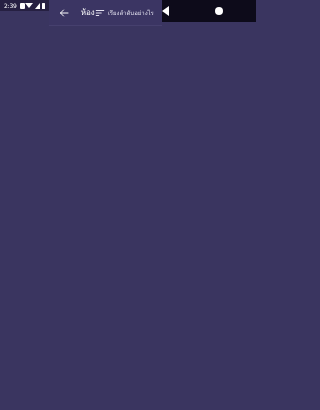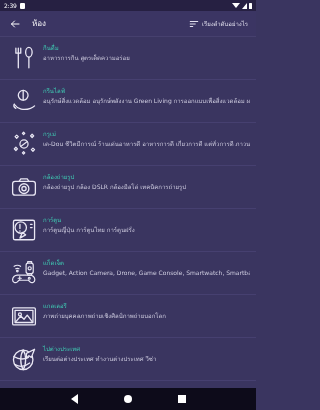--- a/index.html
+++ b/index.html
@@ -2,21 +2,21 @@
 <html><head>
 <meta charset="utf-8">
 <style>
   * { margin:0; padding:0; box-sizing:border-box; }
   html,body { width:256px; height:410px; overflow:hidden; }
   body {
     font-family: "DejaVu Sans", "Liberation Sans", sans-serif;
     background:#3a3560;
     color:#e8e6f2;
   }
-  .phone { width:256px; height:410px; display:flex; flex-direction:column; position:relative; }
+  .phone { width:256px; height:410px; display:flex; flex-direction:row; position:relative; }
 
   
   .statusbar {
     height:11px; background:#262042; flex:0 0 11px;
     display:flex; align-items:center; justify-content:space-between;
     padding:0 4px;
   }
   .sb-left { display:flex; align-items:center; gap:3px; }
   .sb-time { font-size:6px; color:#ffffff; letter-spacing:-0.2px; line-height:1; }
   .sb-sqicon { width:5px; height:6px; background:#ffffff; border-radius:1px; display:block; }

